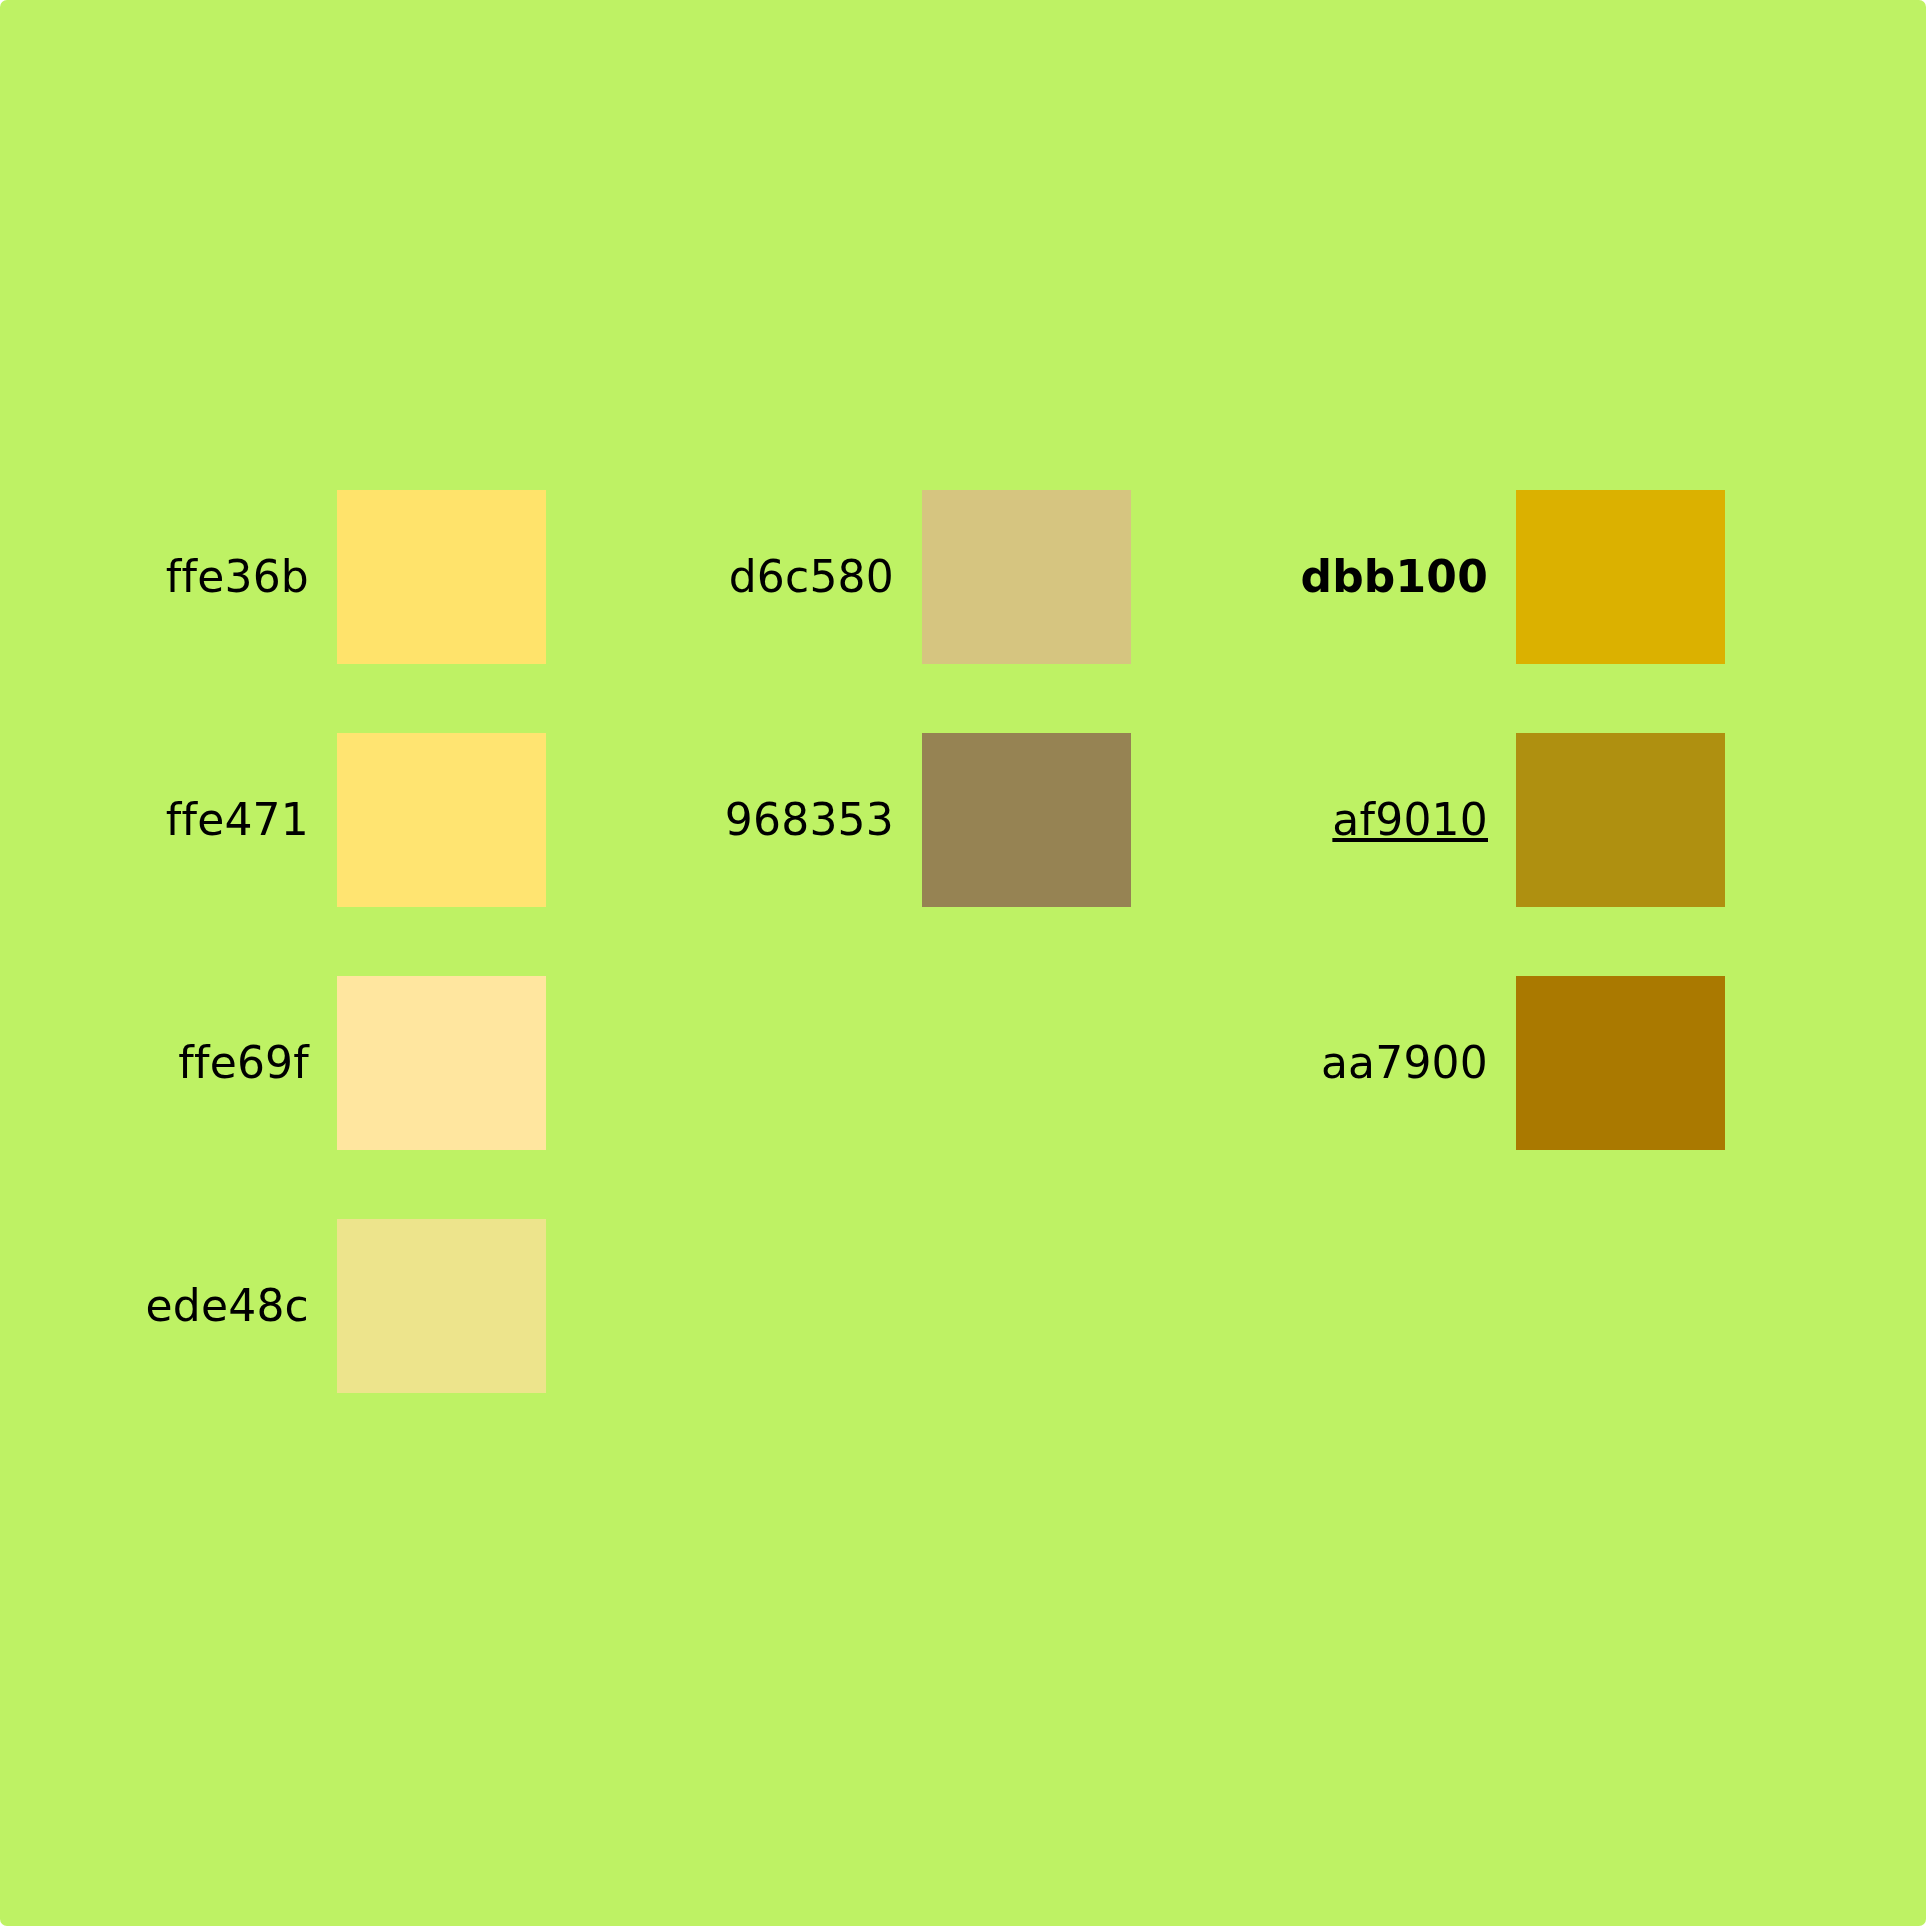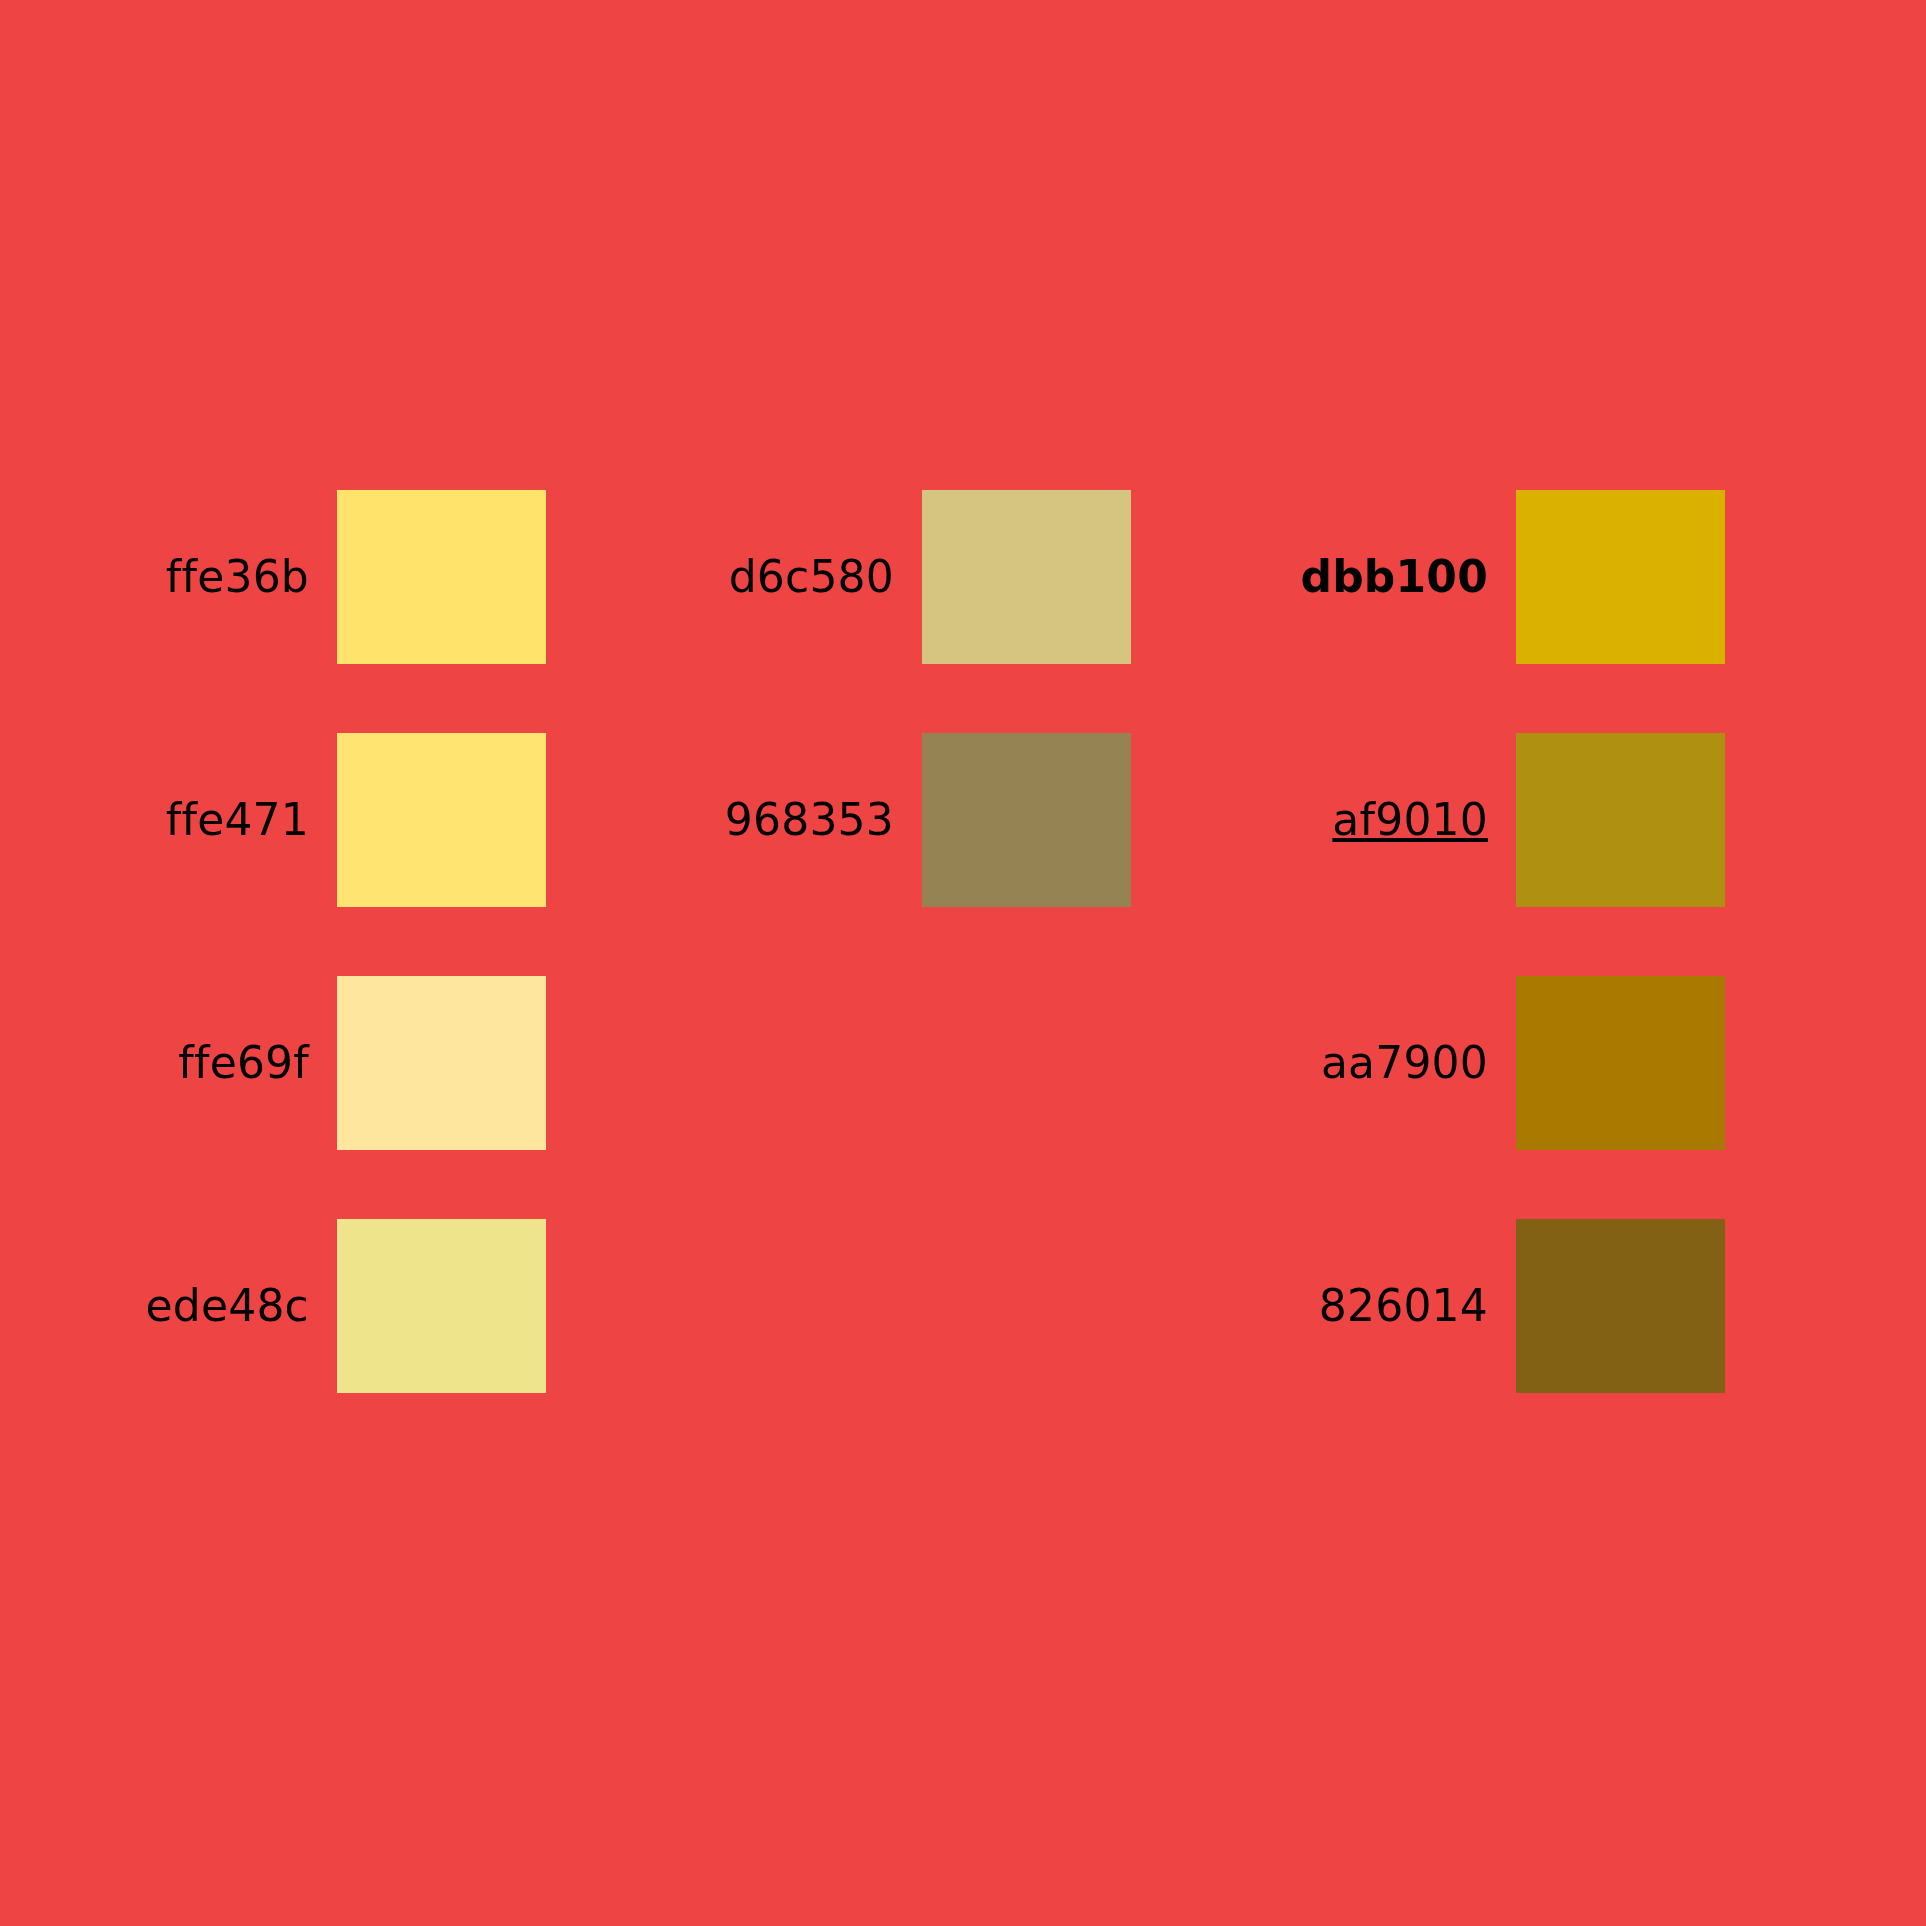--- a/index.html
+++ b/index.html
@@ -71,21 +71,21 @@
     color: #000000;
     font-size: 44px;
     line-height: 1;
     letter-spacing: 0.2px;
     white-space: nowrap;
   }
 </style>
 </head>
 <body>
 
-<div id="palette-board" style="background: #ef4444;">
+<div id="palette-board" style="background: #bef264; border-radius: 7px;">
   <div class="palette-grid">
 
     <div class="swatch-column col-0">
       <div class="swatch-row">
         <div class="swatch-label" style="color: rgb(0, 0, 0);">ffe36b</div>
         <div class="swatch-chip" style="background: rgb(255, 227, 107);"></div>
       </div>
       <div class="swatch-row">
         <div class="swatch-label" style="color: rgb(0, 0, 0);">ffe471</div>
         <div class="swatch-chip" style="background: rgb(255, 228, 113);"></div>
@@ -117,21 +117,17 @@
         <div class="swatch-chip" style="background: rgb(219, 177, 0);"></div>
       </div>
       <div class="swatch-row">
         <div class="swatch-label" style="color: rgb(0, 0, 0); text-decoration: underline;">af9010</div>
         <div class="swatch-chip" style="background: rgb(175, 144, 16);"></div>
       </div>
       <div class="swatch-row">
         <div class="swatch-label" style="color: rgb(0, 0, 0);">aa7900</div>
         <div class="swatch-chip" style="background: rgb(170, 121, 0);"></div>
       </div>
-      <div class="swatch-row">
-        <div class="swatch-label" style="color: rgb(0, 0, 0);">826014</div>
-        <div class="swatch-chip" style="background: rgb(130, 96, 20);"></div>
-      </div>
     </div>
 
   </div>
 </div>
 
 
 </body></html>

